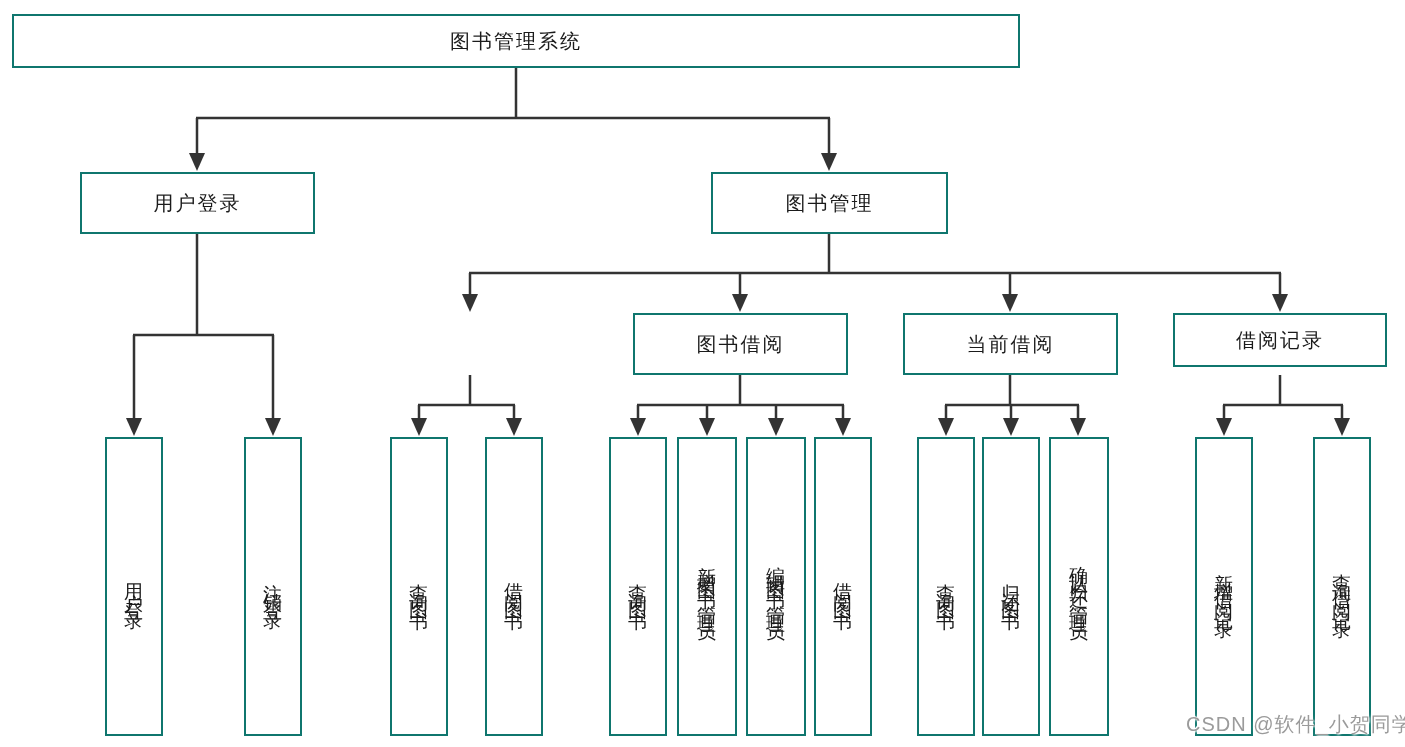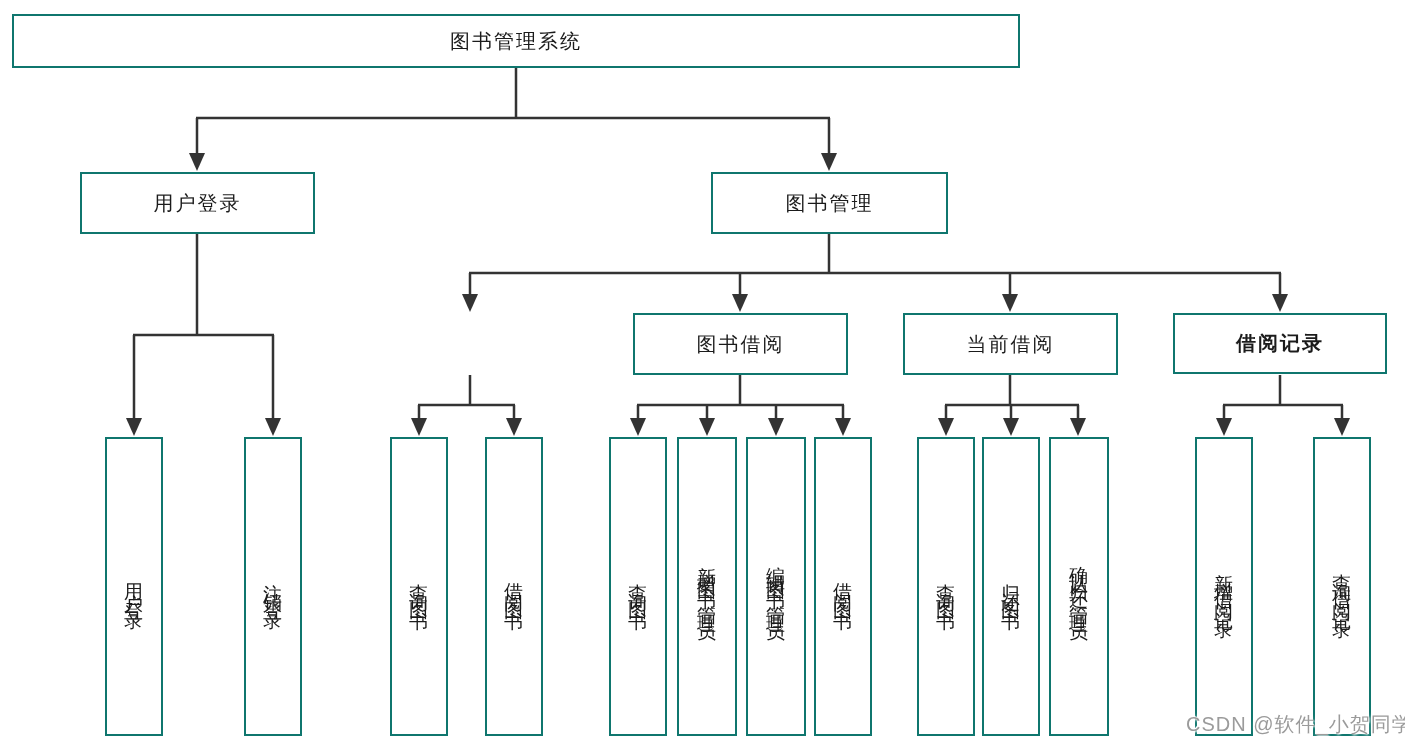--- a/index.html
+++ b/index.html
@@ -124,21 +124,21 @@
   <div class="node" style="left:711px; top:172px; width:237px; height:62px;justify-content:center;">
     <span>图书管理</span>
   </div>
 
   <div class="node" style="left:633px; top:313px; width:215px; height:62px;text-align:center;">
     <span>图书借阅</span>
   </div>
   <div class="node" style="left:903px; top:313px; width:215px; height:62px;">
     <span>当前借阅</span>
   </div>
-  <div class="node" style="left:1173px; top:313px; width:214px; height:61px;font-weight:bold;">
+  <div class="node" style="left:1173px; top:313px; width:214px; height:54px;">
     <span>借阅记录</span>
   </div>
 
   <div class="node leaf" style="left:105px;">
     <span>用户登录</span>
   </div>
   <div class="node leaf" style="left:244px;">
     <span>注销登录</span>
   </div>
 

